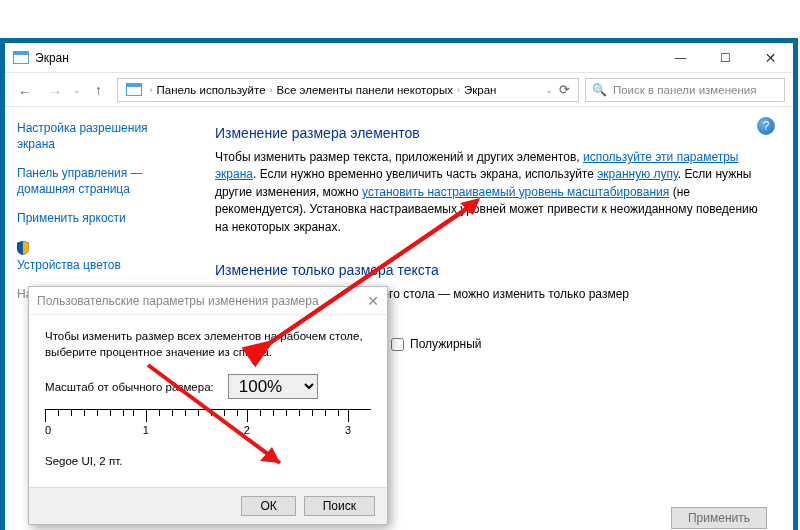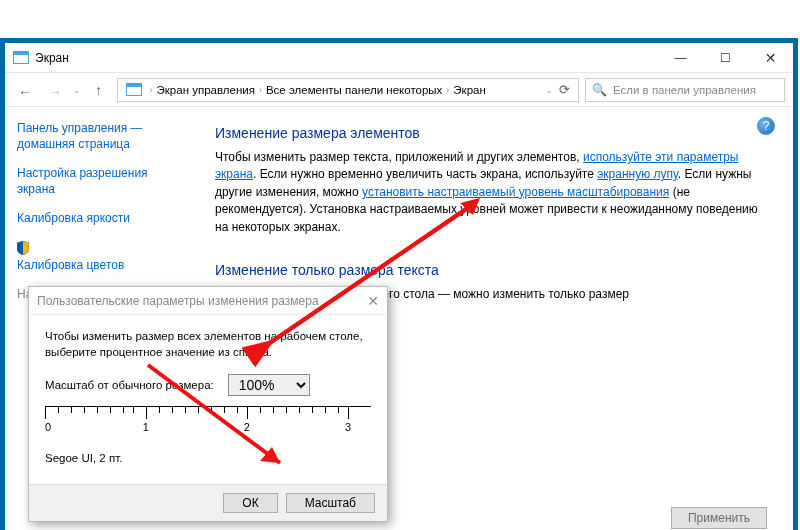--- a/index.html
+++ b/index.html
@@ -47,21 +47,21 @@
 
 .help-icon { position: absolute; right: 18px; top: 74px; width: 18px; height: 18px; border-radius: 50%; background: radial-gradient(circle at 30% 30%, #6bb6f0, #1e6fbf); color: #fff; font-size: 12px; display: flex; align-items: center; justify-content: center; border: 1px solid #4a90c8; }
 
 
 .dialog { position: absolute; left: 23px; top: 243px; width: 360px; background: #fff; box-shadow: 3px 3px 10px rgba(0,0,0,0.35); border: 1px solid #bbb; z-index: 10; }
 .dlg-title { height: 28px; background: #fff; display: flex; align-items: center; padding: 0 8px; font-size: 12px; color: #888; border-bottom: 1px solid #eee; justify-content: space-between; }
 .dlg-title .x { margin-left: auto; color: #888; font-size: 14px; }
 .dlg-body { padding: 14px 16px 10px; font-size: 11.5px; color: #000; }
 .dlg-body p { line-height: 1.35; margin-bottom: 14px; }
 .scale-row { display: flex; align-items: center; gap: 14px; margin-bottom: 10px; }
-.scale-row select { font-size: 14px; padding: 1px 18px 1px 6px; border: 1px solid #888; }
+.scale-row select { font-size: 17px; padding: 1px 18px 1px 6px; border: 1px solid #888; }
 .ruler { height: 42px; border-top: 1px solid #000; position: relative; margin-bottom: 4px; margin-top: 6px; }
 .ruler .tick { position: absolute; top: 0; width: 1px; background: #000; }
 .ruler .tick.major { height: 12px; }
 .ruler .tick.minor { height: 6px; }
 .ruler .lbl { position: absolute; top: 14px; font-size: 11px; color: #000; }
 .font-sample { font-size: 11.5px; margin-bottom: 10px; }
 .dlg-btns { border-top: 1px solid #ddd; padding: 8px 12px; display: flex; justify-content: flex-end; gap: 8px; background: #f0f0f0; }
 .dlg-btns button { font-size: 12px; padding: 2px 18px; background: #e1e1e1; border: 1px solid #adadad; }
 
 .arrow { position: absolute; z-index: 20; pointer-events: none; }
@@ -82,72 +82,76 @@
   </div>
 
   <div class="navbar">
     <div class="nav-arrow">←</div>
     <div class="nav-arrow disabled">→</div>
     <div class="nav-caret">⌄</div>
     <div class="nav-arrow">↑</div>
     <div class="breadcrumbs">
       <div class="bc-icon"></div>
       <span class="sep">›</span>
-      <span>Экран управления</span>
+      <span>Панель используйте</span>
       <span class="sep">›</span>
       <span>Все элементы панели некоторых</span>
       <span class="sep">›</span>
       <span>Экран</span>
       <span class="bc-tail">
         <span class="nav-caret">⌄</span>
         <span class="bc-refresh">⟳</span>
       </span>
     </div>
     <div class="searchbox">
       <span class="search-icon">🔍</span>
-      <span>Если в панели управления</span>
+      <span>Поиск в панели изменения</span>
     </div>
   </div>
 
   <div class="help-icon">?</div>
 
   <div class="body">
     <div class="sidebar">
       <div class="item">
+          <a href="#">Настройка разрешения экрана</a>
+        </div>
+      <div class="item">
           <a href="#">Панель управления — домашняя страница</a>
         </div>
       <div class="item">
-          <a href="#">Настройка разрешения экрана</a>
-        </div>
-      <div class="item">
-          <a href="#">Калибровка яркости</a>
+          <a href="#">Применить яркости</a>
         </div>
       <div class="item">
         <span class="shield">
           <svg viewBox="0 0 12 14">
               <path d="M6 0 L12 2 L12 7 C12 11 9 13 6 14 C3 13 0 11 0 7 L0 2 Z" fill="#ffb400" stroke="#0058a8" stroke-width="0.5"></path>
               <path d="M6 0 L6 14 C3 13 0 11 0 7 L0 2 Z" fill="#0058a8"></path>
             </svg>
         </span>
-        <a href="#">Калибровка цветов</a>
+        <a href="#">Устройства цветов</a>
       </div>
       <div class="item" style="color:#888"><span>Настройка параметров</span></div>
     </div>
 
     <div class="main">
       <h2>Изменение размера элементов</h2>
       <p>
         <span>Чтобы изменить размер текста, приложений и других элементов, </span><a class="lk" href="#">используйте эти параметры экрана</a><span>. Если нужно временно увеличить часть экрана, используйте </span><a class="lk" href="#">экранную лупу</a><span>. Если нужны другие изменения, можно </span><a class="lk" href="#">установить настраиваемый уровень масштабирования</a><span> (не рекомендуется). Установка настраиваемых уровней может привести к неожиданному поведению на некоторых экранах.</span>
       </p>
 
       <div class="sec2">
         <h2>Изменение только размера текста</h2>
         <p>размер всех элементов рабочего стола — можно изменить только размер</p>
       </div>
 
+      <div class="checkline">
+        <input type="checkbox" style="">
+        <span>Полужирный</span>
+      </div>
 
       <div class="apply-row">
         <button class="btn">Применить</button>
       </div>
     </div>
   </div>
 
   <div class="see-also">
     <a href="#">Устройства и принтеры</a>
   </div>
@@ -193,21 +197,21 @@
         <div class="tick major" style="left:93%"></div>
         <span class="lbl" style="left:0%">0</span>
         <span class="lbl" style="left:30%">1</span>
         <span class="lbl" style="left:61%">2</span>
         <span class="lbl" style="left:92%">3</span>
       </div>
       <div class="font-sample">Segoe UI, 2 пт.</div>
     </div>
     <div class="dlg-btns">
       <button>ОК</button>
-      <button>Масштаб</button>
+      <button>Поиск</button>
     </div>
   </div>
 
   <svg class="arrow" style="left:220px; top:150px;" width="270" height="180">
     <defs>
         <marker id="ah1" markerWidth="10" markerHeight="10" refX="2" refY="3" orient="auto">
           <path d="M0,0 L0,6 L8,3 z" fill="#e11"></path>
         </marker>
       </defs>
     <line x1="250" y1="10" x2="30" y2="160" stroke="#e11" stroke-width="4" marker-start="url(#ah1)" transform="rotate(180 140 85)"></line>

